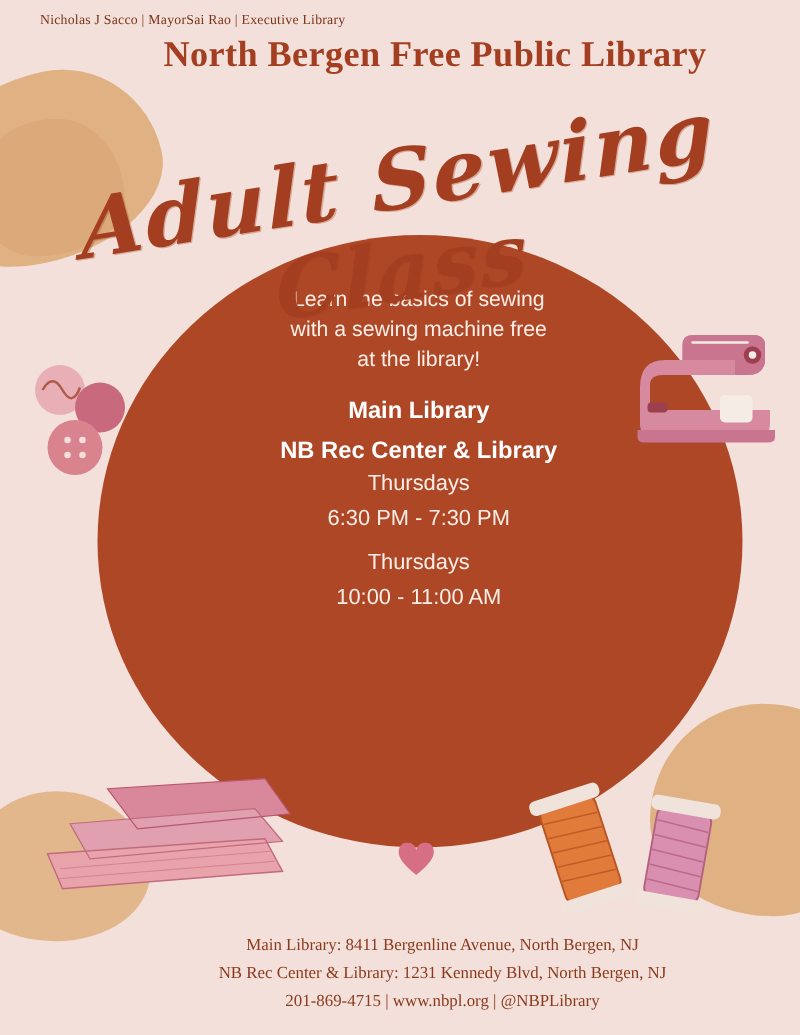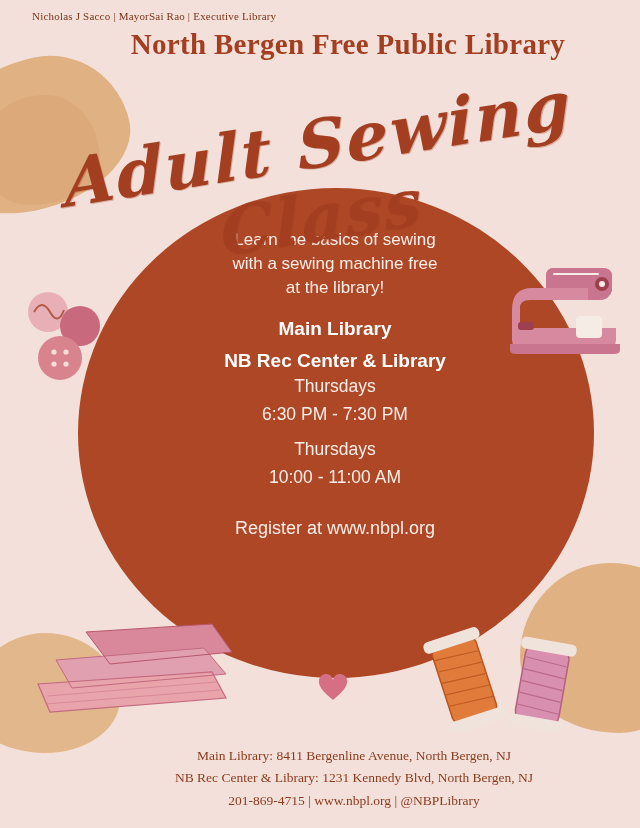--- a/index.html
+++ b/index.html
@@ -264,21 +264,20 @@
 
     <div class="sect">Main Library</div>
 
     <div class="sect gap-lg">NB Rec Center &amp; Library</div>
     <div class="line">Thursdays</div>
     <div class="line">6:30 PM - 7:30 PM</div>
 
     <div class="line gap-lg">Thursdays</div>
     <div class="line">10:00 - 11:00 AM</div>
 
-    <div class="register">Register at www.nbpl.org</div>
   </div>
 
   <div class="fabric">
     <svg width="230" height="110" viewBox="0 0 230 110" xmlns="http://www.w3.org/2000/svg">
       <path d="M60 14 L186 6 L206 34 L84 46 Z" fill="#d9889c"></path>
       <path d="M30 42 L178 30 L200 56 L46 70 Z" fill="#e0a0b0"></path>
       <path d="M12 66 L186 54 L200 80 L24 94 Z" fill="#e8a3ab"></path>
       <path d="M12 66 L186 54 L200 80 L24 94 Z" fill="none" stroke="#c26a80" stroke-width="1.2"></path>
       <path d="M30 42 L178 30 L200 56 L46 70 Z" fill="none" stroke="#c26a80" stroke-width="1"></path>
       <path d="M60 14 L186 6 L206 34 L84 46 Z" fill="none" stroke="#b8566c" stroke-width="1"></path>

